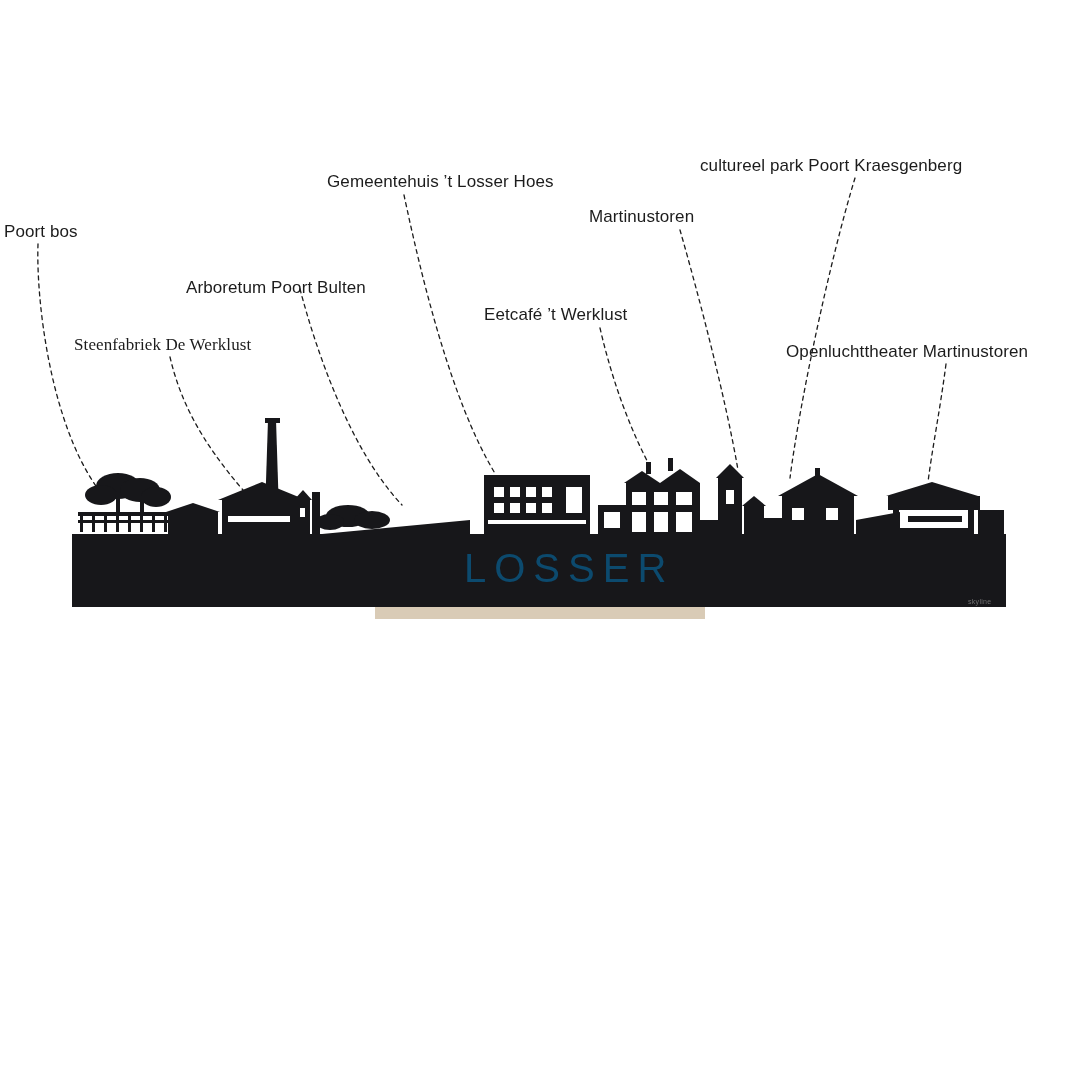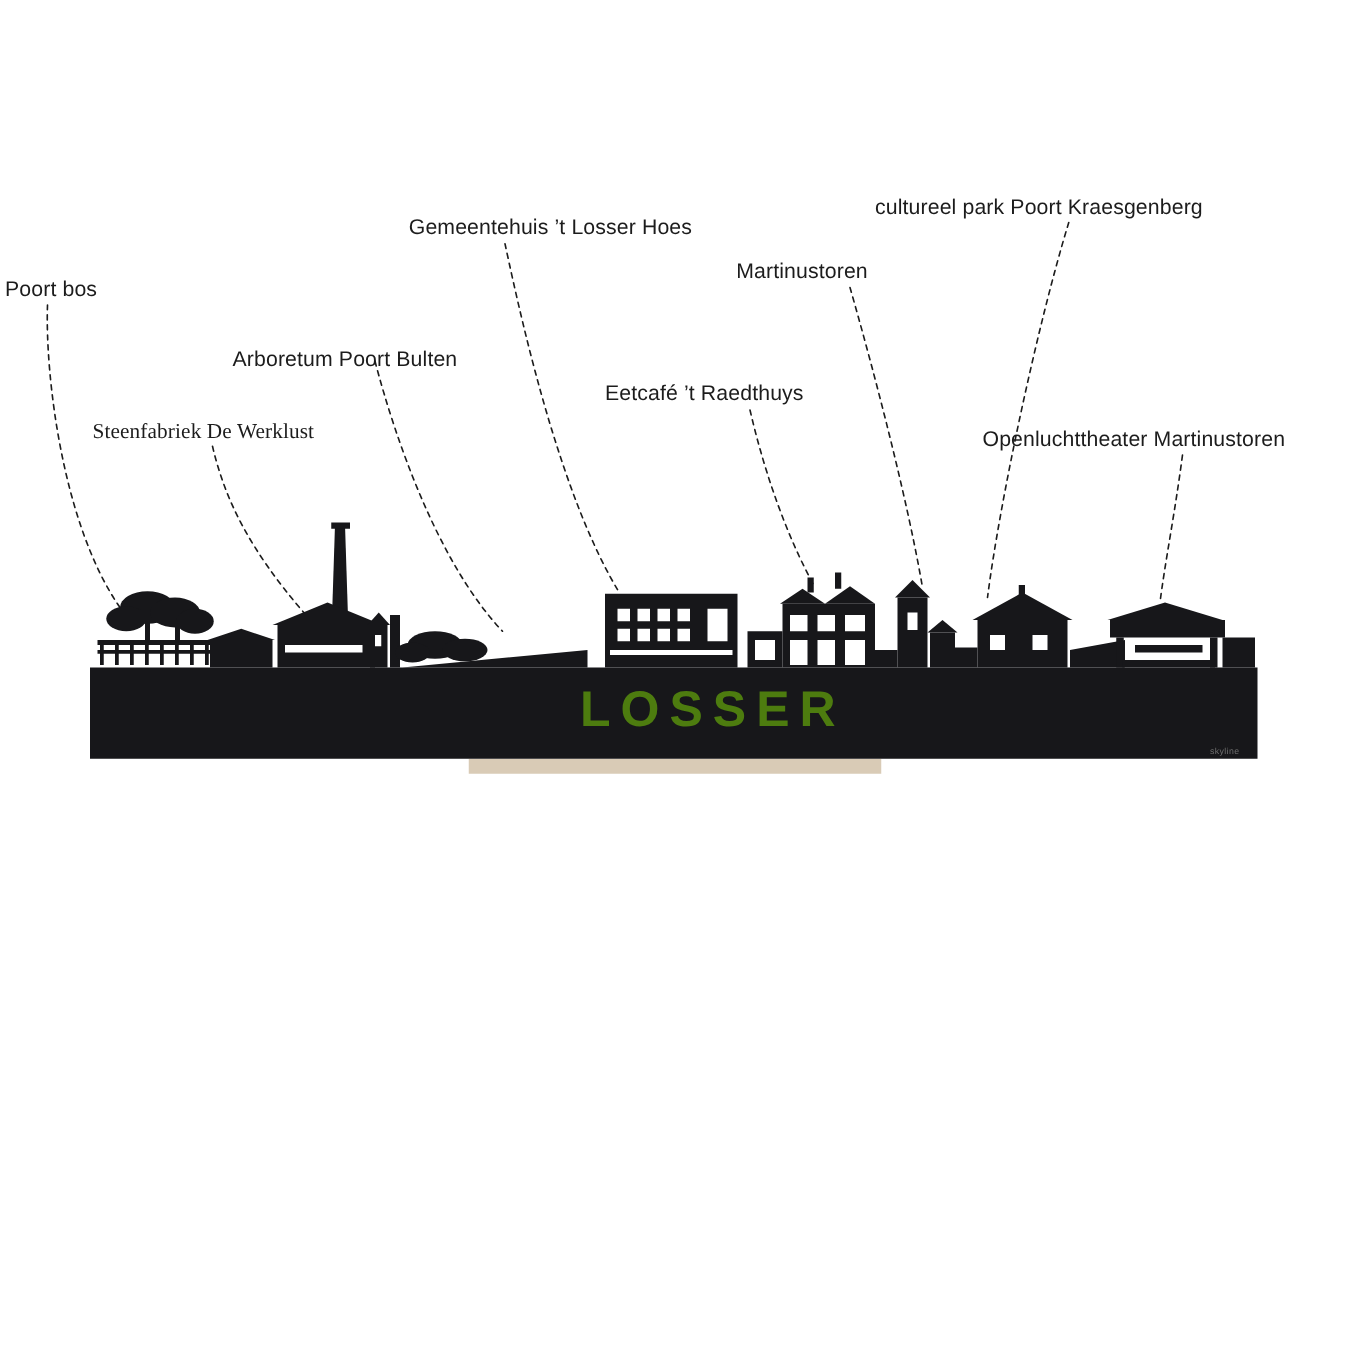--- a/index.html
+++ b/index.html
@@ -40,41 +40,41 @@
     left: 0;
     top: 0;
     width: 1080px;
     height: 1080px;
   }
   .wordmark {
     position: absolute;
     font-family: "Liberation Sans", sans-serif;
     font-size: 40px;
     letter-spacing: 8px;
-    color: #4d7c0f;
-    font-weight: 700;
+    color: #0c4a6e;
+    font-weight: 400;
   }
   .signature {
     position: absolute;
     font-family: "Liberation Sans", sans-serif;
     font-size: 7px;
     color: #6f6f6f;
     letter-spacing: 0.3px;
   }
 </style>
 </head>
 <body>
 
 <div id="stage">
 
   <div class="label" style="left:4px; top:222px;">Poort bos</div>
   <div class="label" style="left:74px; top:335px;font-family:Liberation Serif, serif;">Steenfabriek De Werklust</div>
   <div class="label" style="left:186px; top:278px;">Arboretum Poort Bulten</div>
   <div class="label" style="left:279px; top:172px;margin-left:48px;">Gemeentehuis ’t Losser Hoes</div>
-  <div class="label" style="left:484px; top:305px;">Eetcafé ’t Raedthuys</div>
+  <div class="label" style="left:484px; top:305px;">Eetcafé ’t Werklust</div>
   <div class="label" style="left:589px; top:207px;">Martinustoren</div>
   <div class="label" style="left:700px; top:156px;">cultureel park Poort Kraesgenberg</div>
   <div class="label" style="left:786px; top:342px;">Openluchttheater Martinustoren</div>
 
   <svg class="overlay" viewBox="0 0 1080 1080">
     <g fill="none" stroke="#1c1c1c" stroke-width="1.3" stroke-dasharray="4 4" stroke-linecap="round">
       <path d="M 38 244 C 36 300, 50 420, 96 486"></path>
       <path d="M 170 357 C 180 400, 200 440, 243 490"></path>
       <path d="M 300 289 C 316 350, 350 450, 402 505"></path>
       <path d="M 404 195 C 420 270, 450 400, 496 475"></path>

